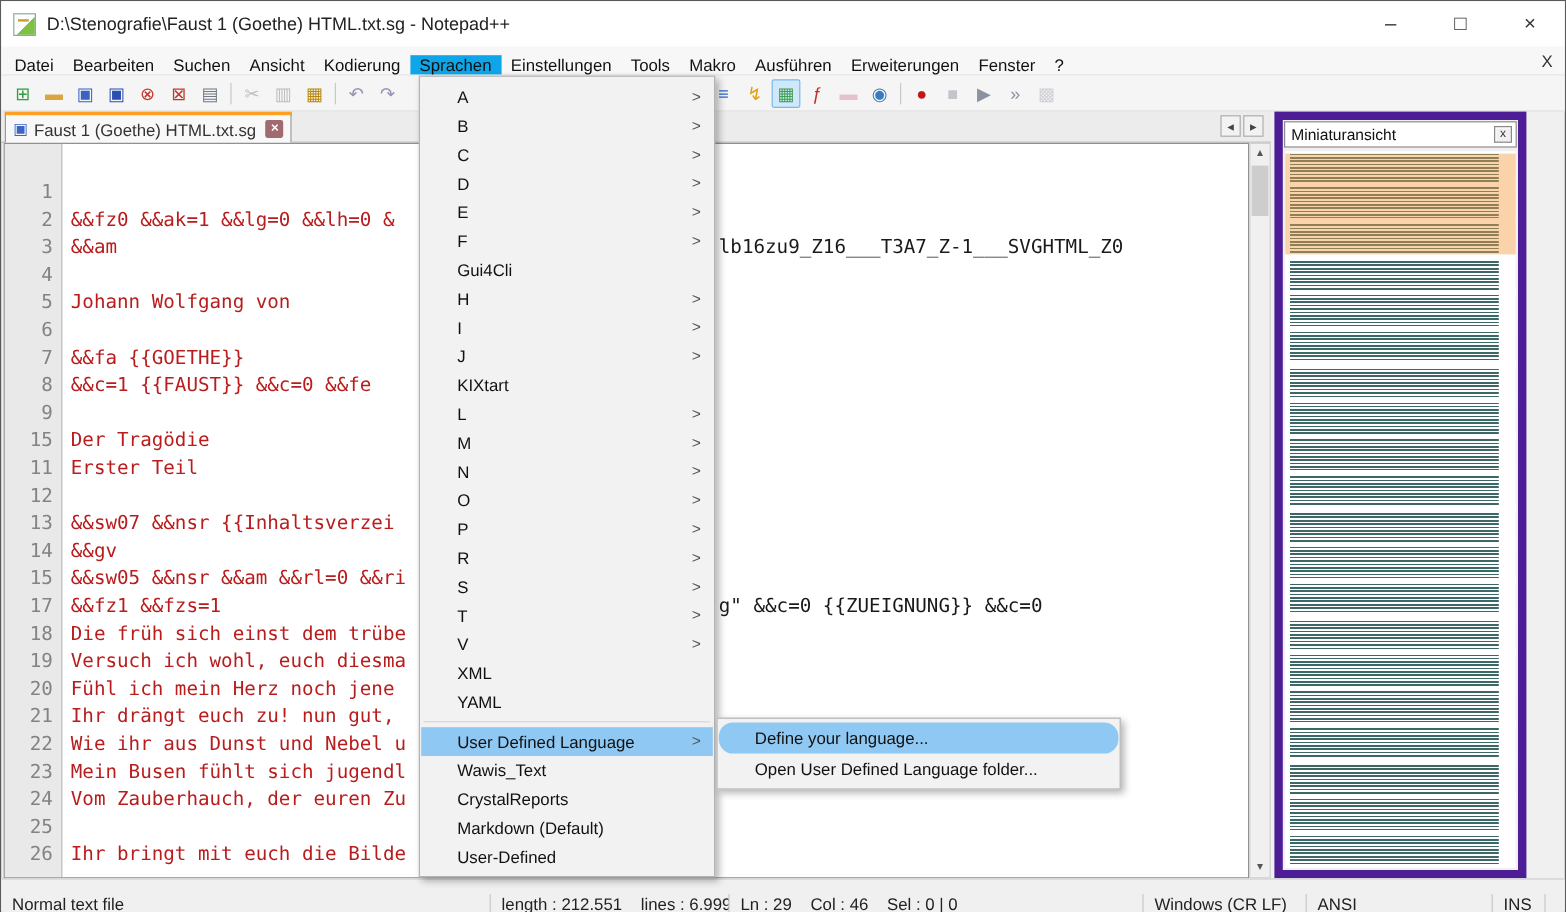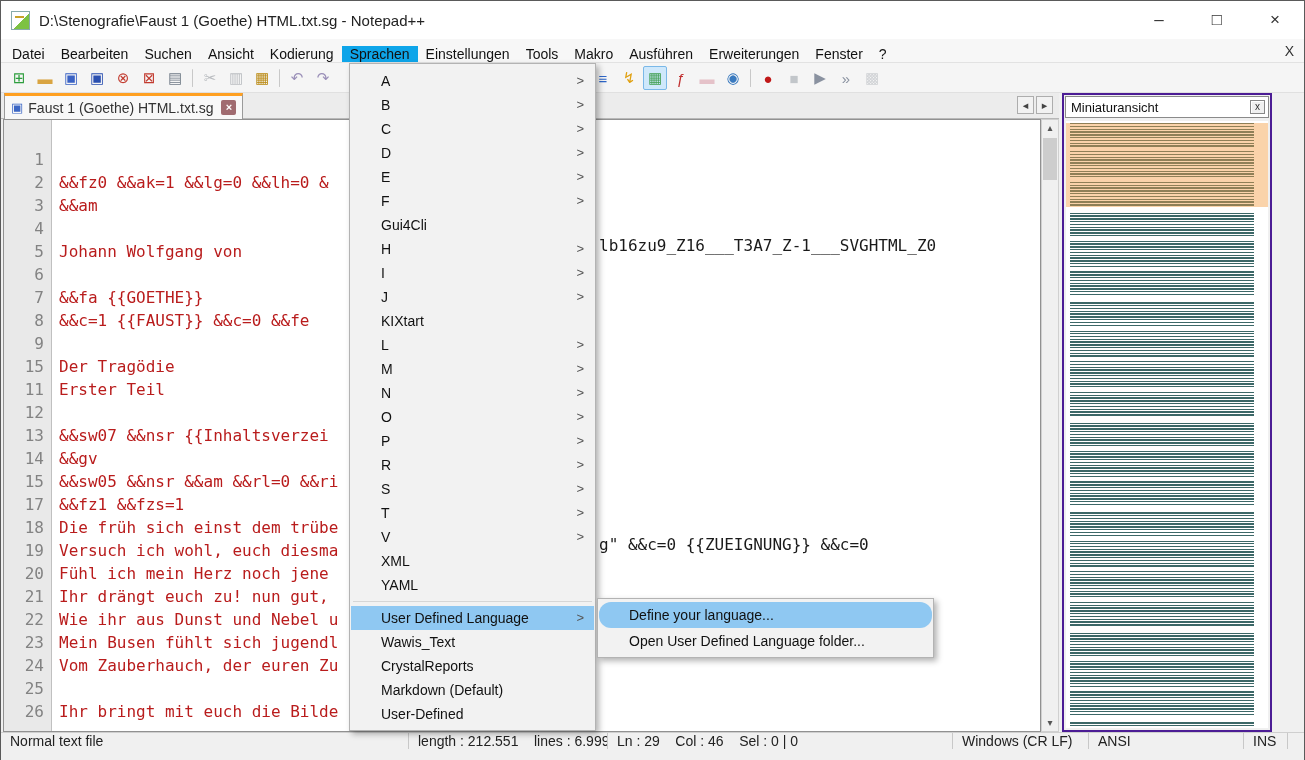--- a/index.html
+++ b/index.html
@@ -54,49 +54,49 @@
   
   .editor { position:absolute; left:2px; top:118px; width:1038px; height:613px;
     background:#ffffff; border:1px solid #919191; overflow:hidden;
     font-family:"DejaVu Sans Mono","Liberation Mono",monospace; font-size:16px; }
   .editor::before { content:""; position:absolute; left:0; top:0; width:47px; height:100%;
     background:#e9e9e9; border-right:1px solid #c0c0c0; }
   .ed-lines { position:absolute; left:0; top:5px; width:100%; }
   .ed-line { position:relative; height:23px; line-height:23px; white-space:pre; }
   .ln { position:absolute; left:0; width:40px; text-align:right; color:#838383; }
   .lt { position:absolute; left:55px; color:#b91c1c; }
-  .rt { position:absolute; left:595px; color:#1a1a1a;margin-top:40px; }
+  .rt { position:absolute; left:595px; color:#1a1a1a; }
 
   
   .vscroll { position:absolute; left:1040px; top:118px; width:18px; height:613px;
     background:#f0f0f0; border:1px solid #d0d0d0; }
   .vs-arrow { position:absolute; left:0; width:16px; height:16px; text-align:center;
     font-size:10px; line-height:16px; color:#555; }
   .vs-up { top:0; } .vs-down { bottom:0; }
   .vs-thumb { position:absolute; left:1px; top:18px; width:14px; height:42px; background:#cdcdcd; }
 
   
   .minimap { position:absolute; left:1061px; top:92px; width:210px; height:639px;
-    background:#f0f0f0; border:2px solid #4c1d95; }
+    background:#f0f0f0; border:7px solid #4c1d95; }
   .mm-header { position:relative; height:22px; background:#ffffff; border:1px solid #8a8a8a;
     margin:1px; display:flex; align-items:center; padding-left:5px; font-size:13px; color:#111; }
   .mm-close { position:absolute; right:3px; top:3px; width:15px; height:14px;
     border:1px solid #888; background:#f0f0f0; font-size:10px; line-height:12px;
     text-align:center; color:#333; box-shadow:1px 1px 0 #fff inset; }
   .mm-body { position:absolute; left:2px; top:26px; right:2px; bottom:2px; background:#ffffff; }
   .mm-lines { position:absolute; left:4px; top:2px; right:14px; bottom:2px;
     background:repeating-linear-gradient(to bottom, rgba(26,77,77,.85) 0 1.4px, transparent 1.4px 2.8px); }
   .mm-gaps { position:absolute; left:0; top:0; right:0; bottom:0;
     background:repeating-linear-gradient(to bottom, transparent 0 26px, #ffffff 26px 30px); }
   .mm-viewport { position:absolute; left:0; top:2px; right:0; height:84px;
     background:rgba(245,158,66,.45); }
 
   
   .statusbar { position:absolute; left:0; top:731px; width:100%; height:29px;
-    background:#f0f0f0; border-top:1px solid #cfcfcf; display:flex; align-items:flex-start;
+    background:#f0f0f0; border-top:1px solid #cfcfcf; display:flex; align-items:flex-end;
     font-size:14px; color:#222; }
   .sb-seg { border-right:1px solid #c8c8c8; display:flex; align-items:center;
     padding-left:9px; white-space:pre; overflow:hidden; }
   .sb-doct { width:408px; } .sb-info { width:199px; } .sb-pos { width:345px; }
   .sb-eol { width:136px; } .sb-enc { width:155px; } .sb-ins { width:44px; }
   .sb-grip { flex:1; border-right:none; position:relative; }
   .sb-grip::after { content:"⋰"; position:absolute; right:2px; bottom:0; color:#aaa; font-size:12px; }
 
   
   .lang-menu { position:absolute; left:348px; top:62px; width:247px;

